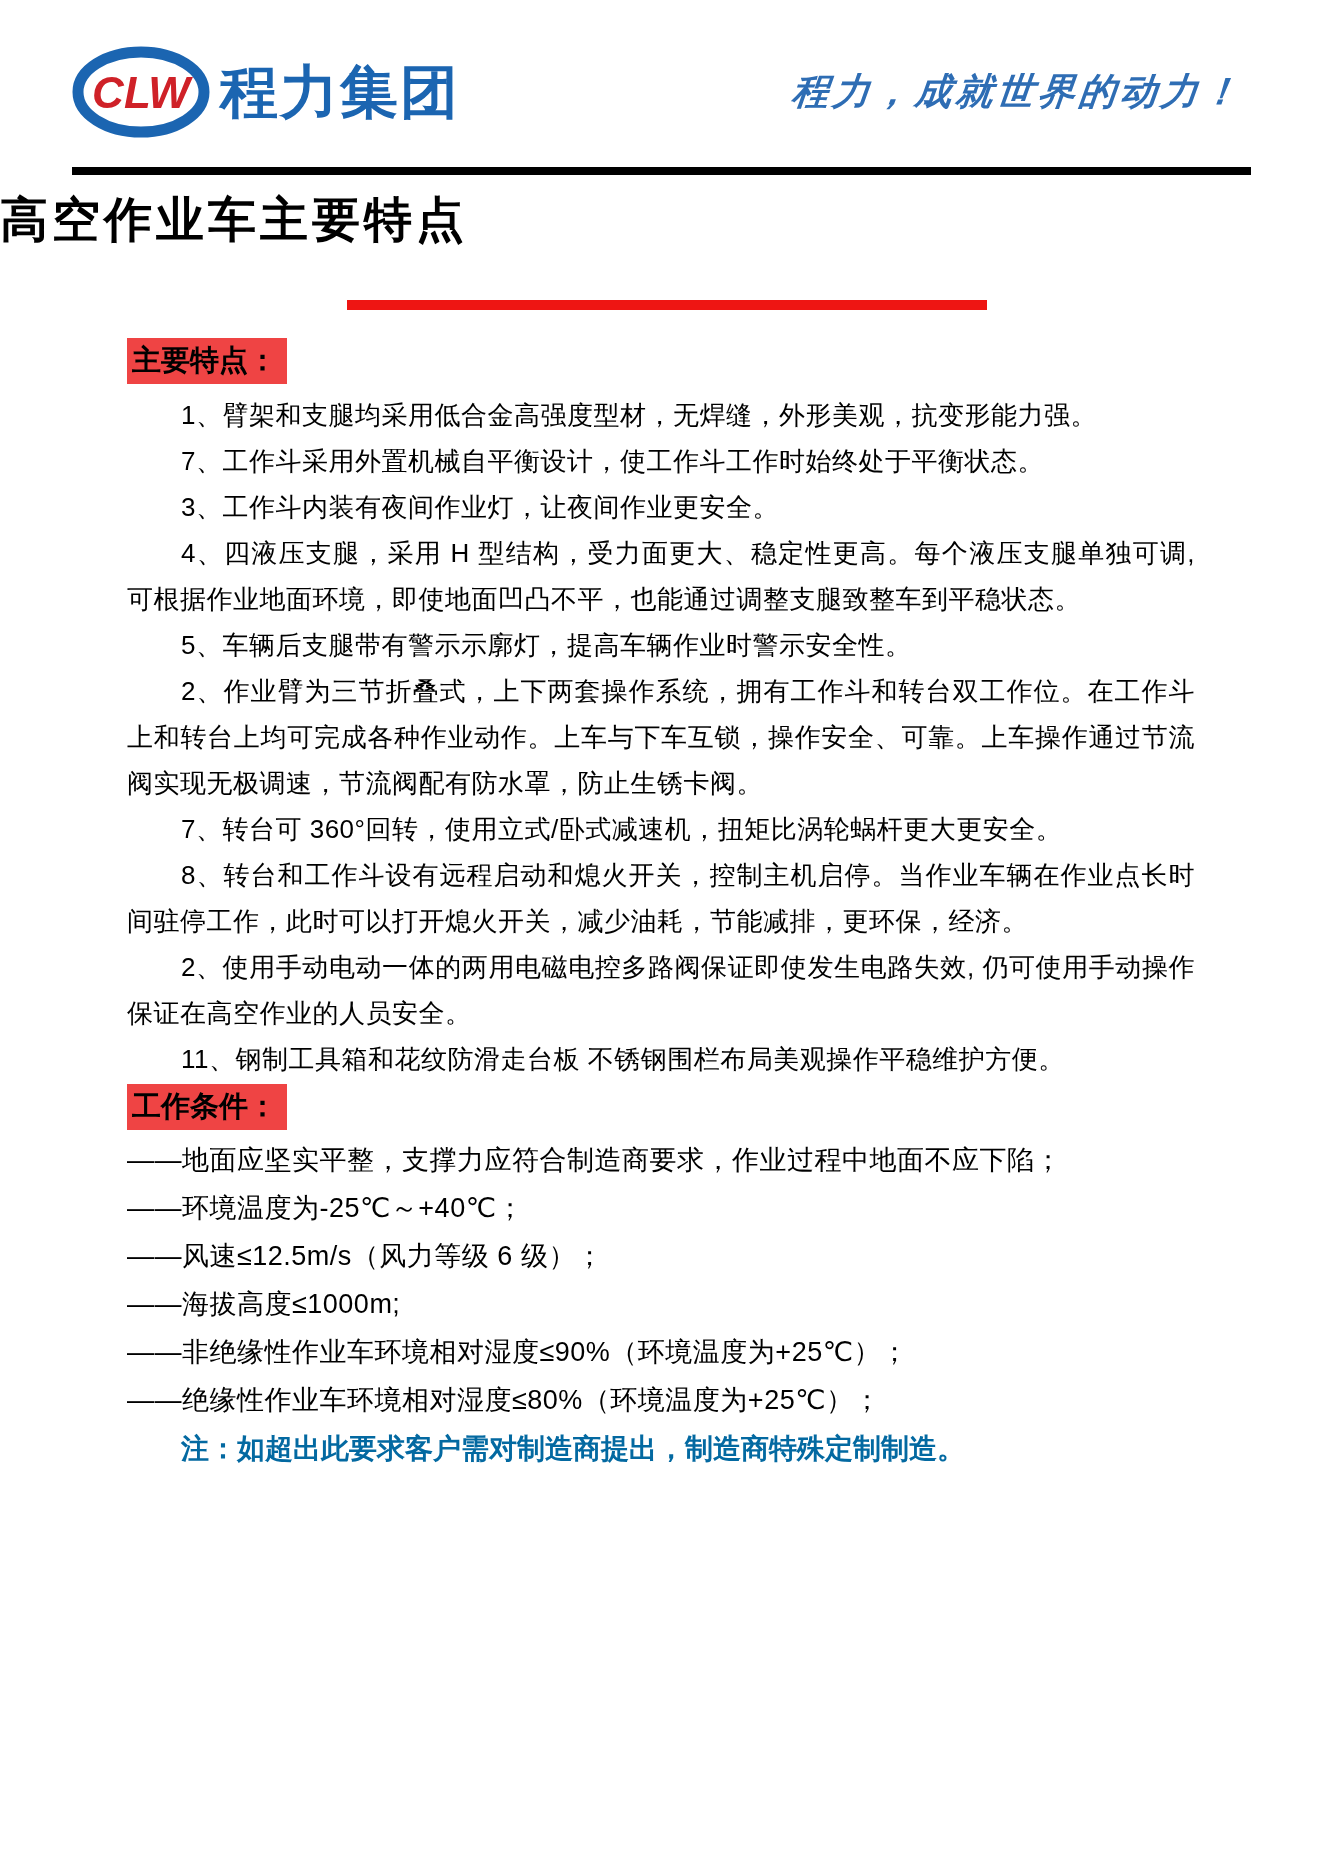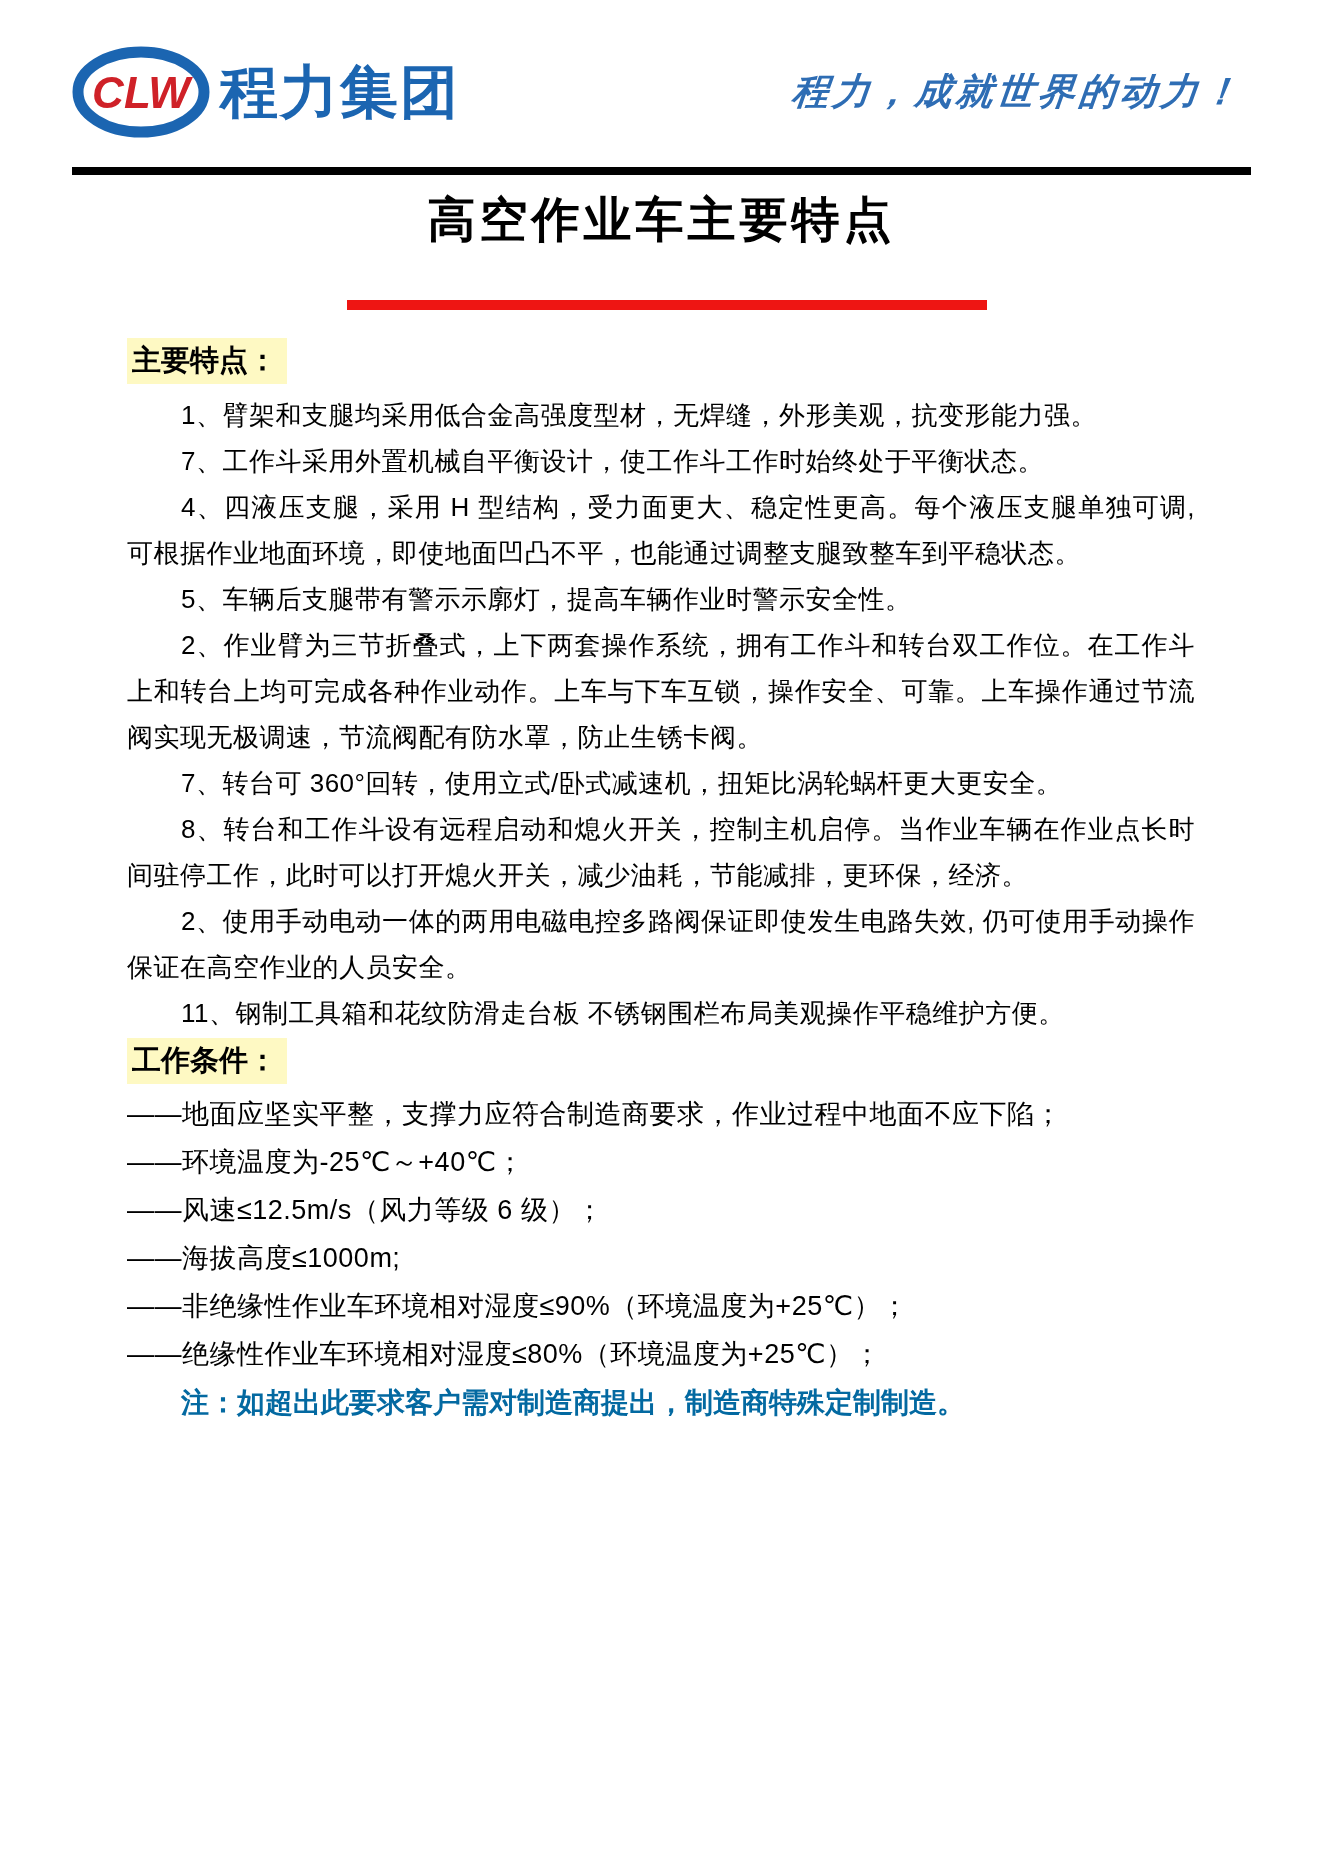--- a/index.html
+++ b/index.html
@@ -28,34 +28,34 @@
     letter-spacing:4px;transform:skewX(-6deg);
     white-space:nowrap;padding-right:8px;
   }
   .header-rule{
     position:absolute;top:167px;left:72px;width:1179px;height:8px;
     background:#000000;
   }
   
   .doc-title{
     position:absolute;top:188px;left:0;width:100%;
-    text-align:center;font-size:48px;font-weight:bold;
+    text-align:left;font-size:48px;font-weight:bold;
     letter-spacing:4px;margin:0;
   }
   .title-underline{
     position:absolute;top:300px;left:347px;width:640px;height:10px;
     background:#ee1513;
   }
   
   .content{
     position:absolute;top:338px;left:127px;width:1068px;
   }
   .section-label{
     display:inline-block;
-    background:#fef9c3;
+    background:#ef4444;
     font-size:29px;font-weight:bold;
     padding:5px 10px 6px 5px;
     line-height:1.2;
     text-align:right;
   }
   .features-label{margin:0 0 8px 0;}
   .conditions-label{margin:2px 0 6px 0;}
   .feature{
     font-size:26px;line-height:46px;
     text-align:justify;text-indent:54px;
@@ -93,20 +93,21 @@
 
   <h1 class="doc-title">高空作业车主要特点</h1>
   <div class="title-underline"></div>
 
   <div class="content">
 
     <div class="section-label features-label">主要特点：</div>
 
     <p class="feature">1、臂架和支腿均采用低合金高强度型材，无焊缝，外形美观，抗变形能力强。</p>
     <p class="feature">7、工作斗采用外置机械自平衡设计，使工作斗工作时始终处于平衡状态。</p>
+    <p class="feature">3、工作斗内装有夜间作业灯，让夜间作业更安全。</p>
     <p class="feature">4、四液压支腿，采用 H 型结构，受力面更大、稳定性更高。每个液压支腿单独可调, 可根据作业地面环境，即使地面凹凸不平，也能通过调整支腿致整车到平稳状态。</p>
     <p class="feature">5、车辆后支腿带有警示示廓灯，提高车辆作业时警示安全性。</p>
     <p class="feature">2、作业臂为三节折叠式，上下两套操作系统，拥有工作斗和转台双工作位。在工作斗上和转台上均可完成各种作业动作。上车与下车互锁，操作安全、可靠。上车操作通过节流阀实现无极调速，节流阀配有防水罩，防止生锈卡阀。</p>
     <p class="feature">7、转台可 360°回转，使用立式/卧式减速机，扭矩比涡轮蜗杆更大更安全。</p>
     <p class="feature">8、转台和工作斗设有远程启动和熄火开关，控制主机启停。当作业车辆在作业点长时间驻停工作，此时可以打开熄火开关，减少油耗，节能减排，更环保，经济。</p>
     <p class="feature">2、使用手动电动一体的两用电磁电控多路阀保证即使发生电路失效, 仍可使用手动操作保证在高空作业的人员安全。</p>
     <p class="feature">11、钢制工具箱和花纹防滑走台板 不锈钢围栏布局美观操作平稳维护方便。</p>
 
     <div class="section-label conditions-label">工作条件：</div>
 

